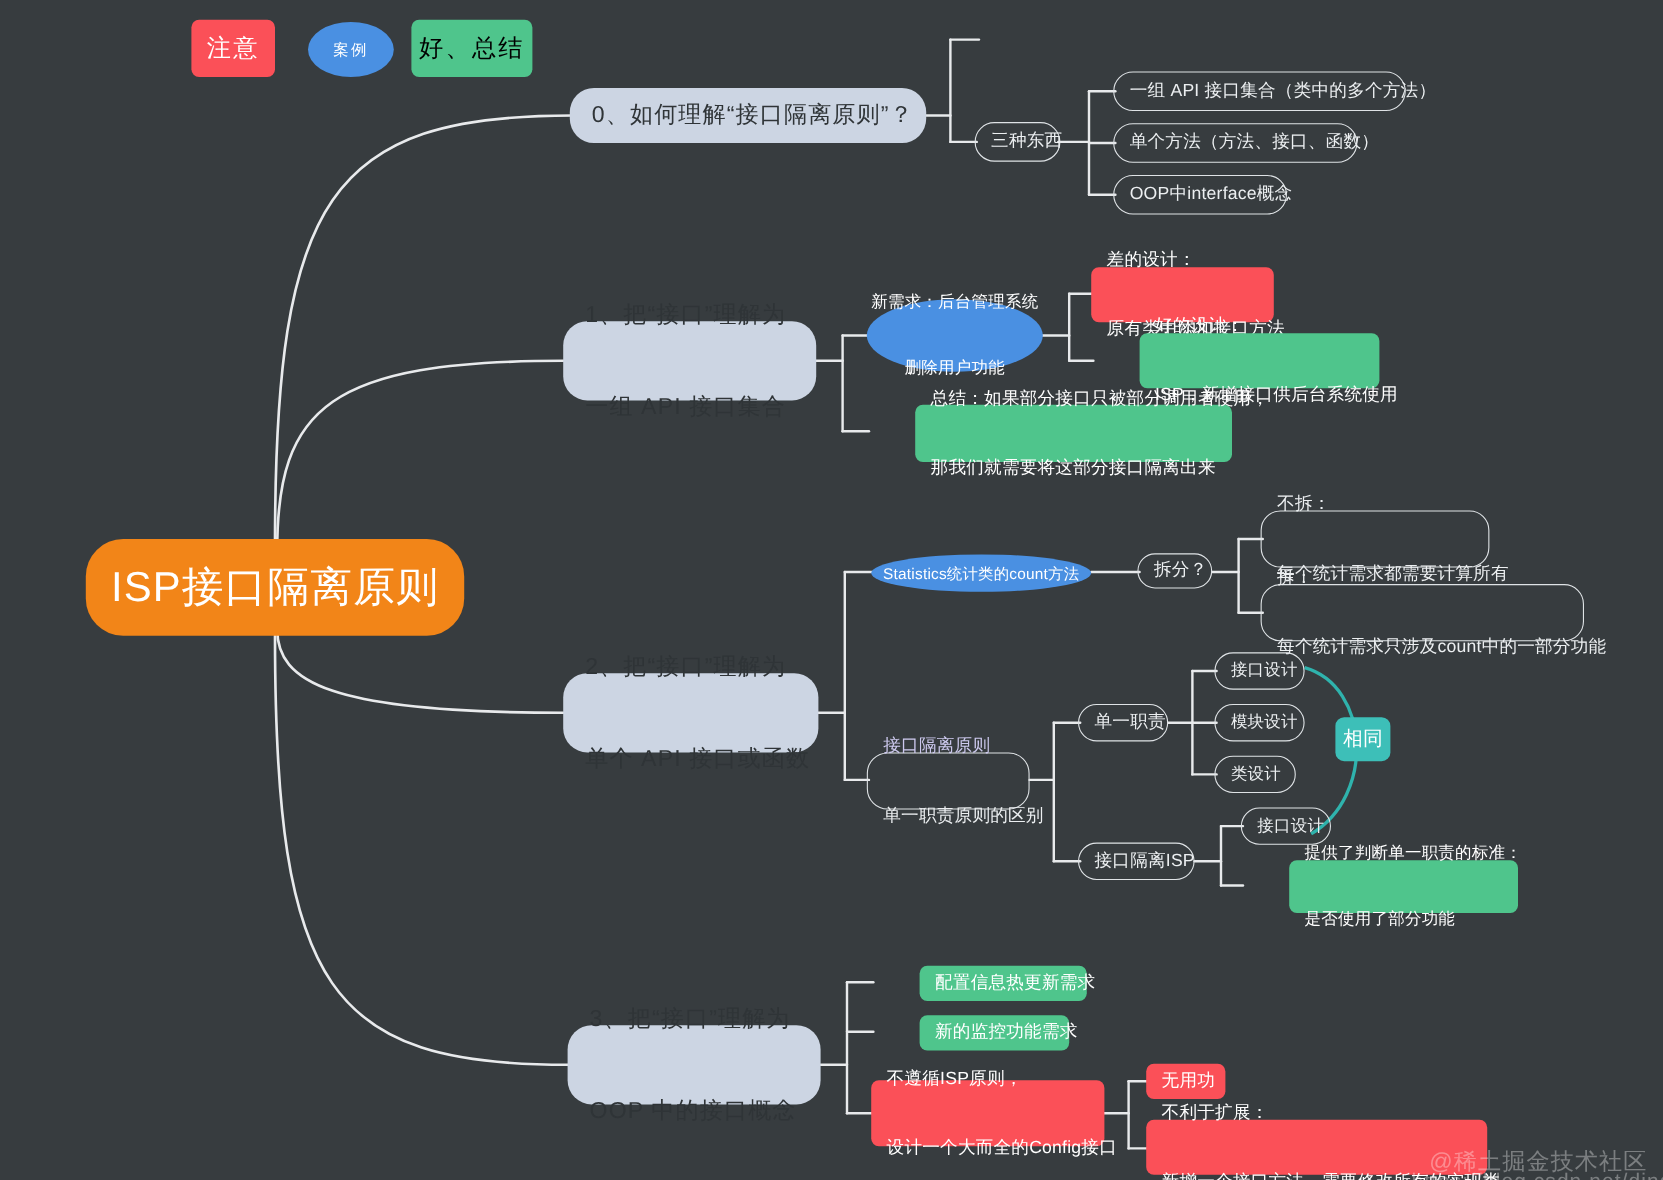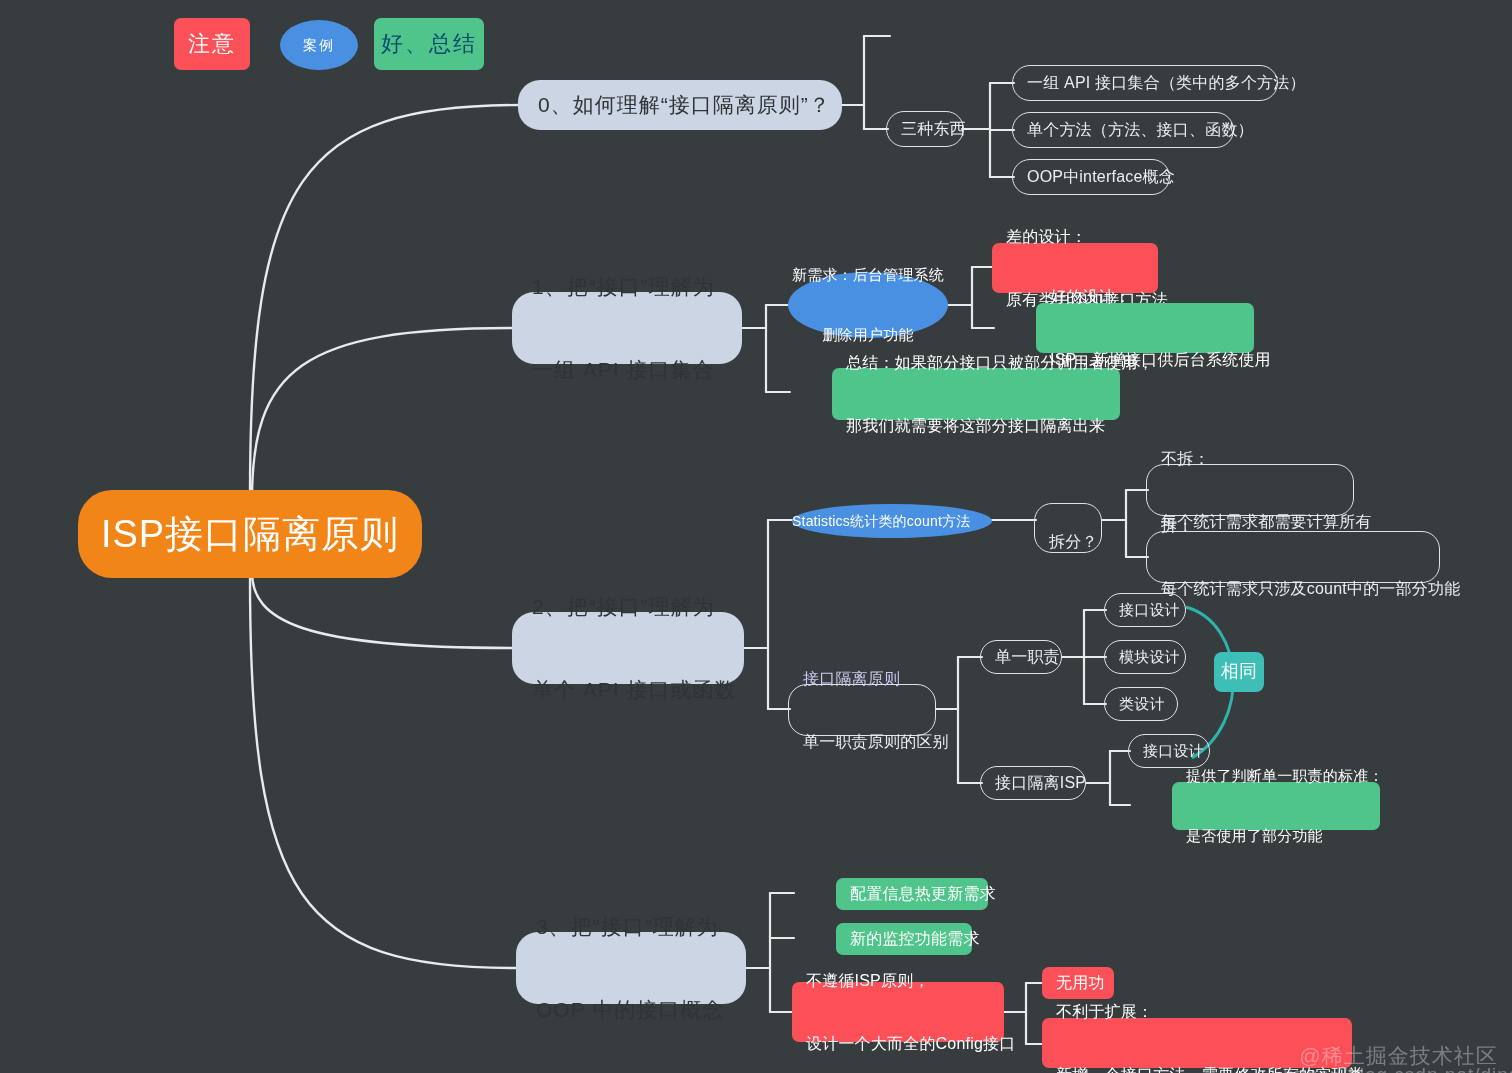--- a/index.html
+++ b/index.html
@@ -63,39 +63,40 @@
     border-radius:7px;
     font-size:16px;
     padding:0 14px;
     margin-left:44px;
   }
   .blue-ellipse{
     background:#4a90e2;
     color:#ffffff;
     border-radius:50%;
     font-size:15px;
+    justify-content:center;
     text-align:center;
   }
   .teal{
     background:#3dbfb8;
     color:#ffffff;
     border-radius:8px;
     font-size:18px;
     justify-content:center;
   }
   .legend-red{
     background:#fb5058;color:#ffffff;border-radius:7px;font-size:22px;
     justify-content:center;letter-spacing:2px;
   }
   .legend-blue{
     background:#4a90e2;color:#ffffff;border-radius:50%;font-size:14px;
     justify-content:center;letter-spacing:2px;
   }
   .legend-green{
-    background:#4fc58c;color:#0c4a6e;border-radius:7px;font-size:22px;
+    background:#4fc58c;color:#000000;border-radius:7px;font-size:22px;
     justify-content:center;letter-spacing:2px;
   }
   .nodetext{display:block;width:100%;}
   .nodetext .ln{display:block;}
   .lav{color:#cdc9ee;}
 
   .wm{
     position:absolute;
     color:rgba(255,255,255,0.34);
     font-size:21px;
@@ -256,21 +257,21 @@
     <span class="nodetext">
       <span class="ln">2、把“接口”理解为</span>
       <span class="ln">单个 API 接口或函数</span>
     </span>
   </div>
 
   <div class="node blue-ellipse" style="left:792px;top:504px;width:200px;height:34px;font-size:14px;">
     <span>Statistics统计类的count方法</span>
   </div>
 
-  <div class="node plain" style="left:1034px;top:503px;width:68px;height:50px;align-items:flex-end;">
+  <div class="node plain" style="left:1034px;top:503px;width:68px;height:32px;">
     <span>拆分？</span>
   </div>
 
   <div class="node plain" style="left:1146px;top:464px;width:208px;height:52px;">
     <span class="nodetext">
       <span class="ln">不拆：</span>
       <span class="ln">每个统计需求都需要计算所有</span>
     </span>
   </div>
 

